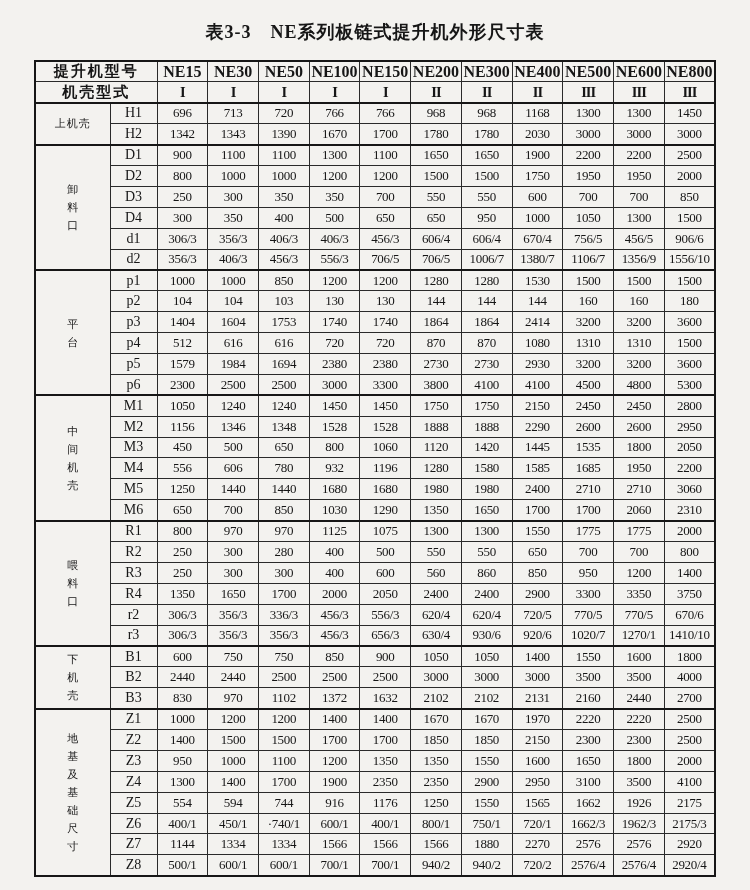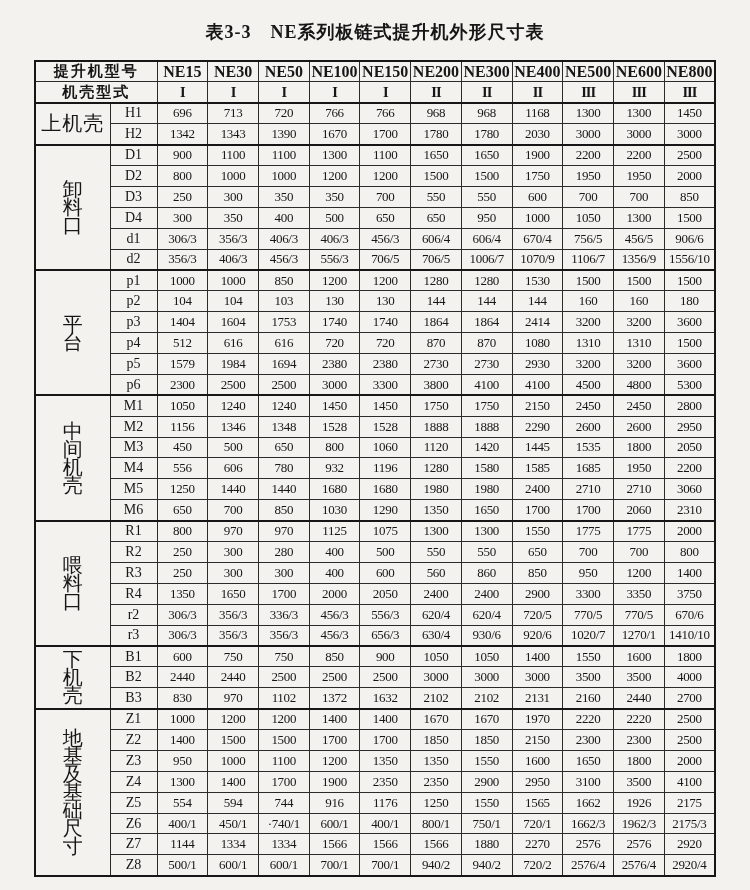--- a/index.html
+++ b/index.html
@@ -56,21 +56,21 @@
     letter-spacing: -1px;
   }
   td.param {
     font-size: 14px;
   }
   td.val {
     font-size: 13px;
     letter-spacing: -0.3px;
   }
   td.group-cell {
-    font-size: 20px;
+    font-size: 11px;
     font-family: "Liberation Sans", "DejaVu Sans", sans-serif;
     letter-spacing: 1px;
   }
   td.group-cell.vert span {
     display: block;
     line-height: 18px;
     letter-spacing: 0;
   }
   tr.group-start td {
     border-top: 2px solid #161616;
@@ -221,21 +221,21 @@
         </tr>
         <tr>
           <td class="param">d2</td>
           <td class="val">356/3</td>
           <td class="val">406/3</td>
           <td class="val">456/3</td>
           <td class="val">556/3</td>
           <td class="val">706/5</td>
           <td class="val">706/5</td>
           <td class="val">1006/7</td>
-          <td class="val">1070/9</td>
+          <td class="val">1380/7</td>
           <td class="val">1106/7</td>
           <td class="val">1356/9</td>
           <td class="val">1556/10</td>
         </tr>
         <tr class="group-start">
           <td class="group-cell vert" rowspan="6">
             <span>平</span>
             <span>台</span>
           </td>
           <td class="param">p1</td>

